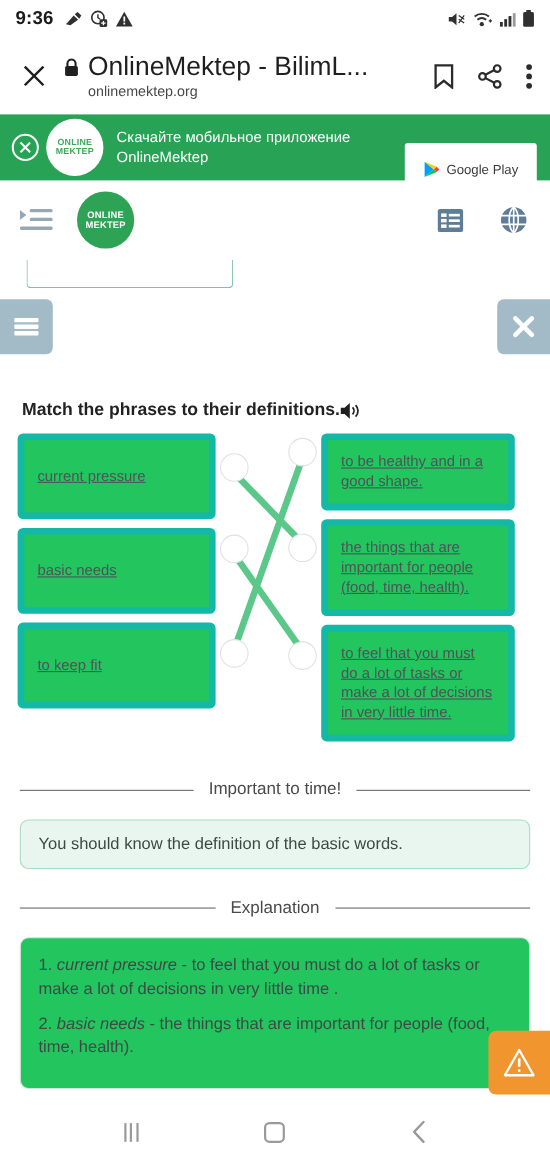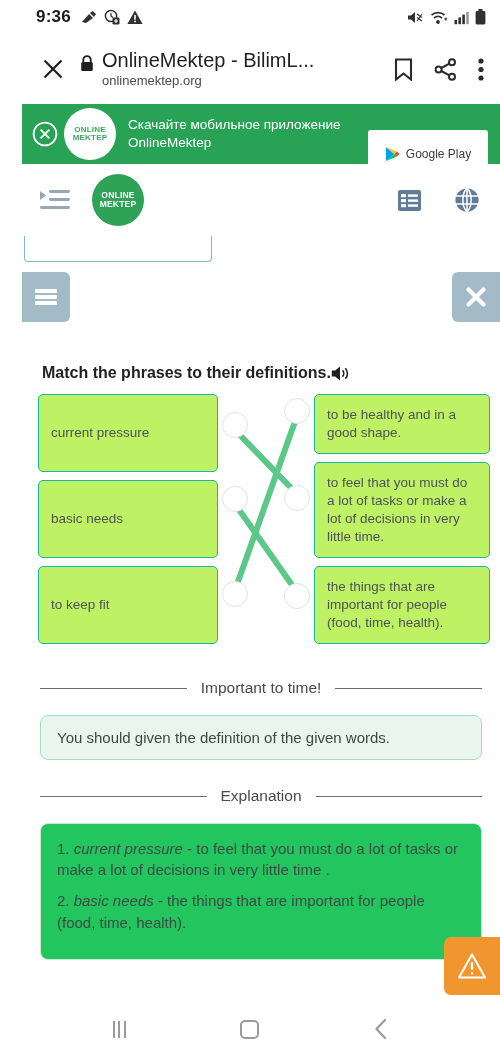--- a/index.html
+++ b/index.html
@@ -2,21 +2,21 @@
 <html><head>
 <meta charset="utf-8">
 <style>
   * { box-sizing: border-box; margin: 0; padding: 0; }
   html, body {
     width: 500px; height: 1055px;
     background: #ffffff;
     font-family: "Liberation Sans", sans-serif;
     overflow: hidden;
   }
-  .screen { position: relative; width: 500px; height: 1055px; background: #fff; padding-left: 22px; }
+  .screen { position: relative; width: 500px; height: 1055px; background: #fff; }
 
   
   .statusbar {
     height: 34px; display: flex; align-items: center;
     padding: 0 14px; background: #fff;
   }
   .status-time { font-size: 17px; font-weight: 600; color: #1b1b1b; letter-spacing: .2px; }
   .status-left-icons { display: flex; align-items: center; gap: 7px; margin-left: 9px; }
   .status-right { margin-left: auto; display: flex; align-items: center; gap: 6px; }
   .sicon { display: block; }
@@ -24,21 +24,21 @@
   
   .browserbar {
     height: 70px; display: flex; align-items: center; padding: 0 16px 0 14px;
     background: #fff;
   }
   .bb-close { width: 34px; height: 34px; flex: 0 0 auto; display: flex; align-items: center; justify-content: center; }
   .bb-titlewrap { margin-left: 10px; display: flex; align-items: flex-start; min-width: 0; flex: 1 1 auto; }
   .bb-lock { margin-top: 6px; margin-right: 8px; flex: 0 0 auto; }
   .bb-texts { min-width: 0; }
   .bb-title {
-    font-size: 20px; color: #1f1f1f; white-space: nowrap;
+    font-size: 24px; color: #1f1f1f; white-space: nowrap;
     overflow: hidden; text-overflow: ellipsis; line-height: 1.15;
   }
   .bb-url { font-size: 13px; color: #4a4a4a; margin-top: 2px; line-height: 1.15; }
   .bb-actions { display: flex; align-items: center; gap: 21px; margin-left: 10px; flex: 0 0 auto; }
 
   
   .promo {
     height: 60px; background: #28a355; display: flex; align-items: center;
     padding: 0 8px 0 10px; position: relative;
   }
@@ -100,24 +100,25 @@
     margin: 38px 0 12px 4px;
   }
   .task-head h2 { font-size: 16px; font-weight: 700; color: #222; }
 
   .match { display: flex; align-items: flex-start; position: relative; }
   .col-left { width: 180px; flex: 0 0 auto; }
   .col-mid { width: 96px; flex: 0 0 auto; position: relative; }
   .col-right { width: 176px; flex: 0 0 auto; }
 
   .mbox {
-    border: 1px solid #14b8a6; border-radius: 5px; background: #bef264;
+    border: 6px solid #14b8a6; border-radius: 5px; background: #22c55e;
     display: flex; align-items: center; padding: 10px 12px;
     font-size: 13.5px; color: #4e5358; line-height: 1.33;
     margin-bottom: 8px;
+    text-decoration: underline;
   }
   .col-left .mbox { height: 78px; }
   .col-right .mbox { padding: 11px 12px; }
 
   .node {
     position: absolute; width: 26px; height: 26px; border-radius: 50%;
     border: 1.6px solid #dfe2e4; background: #fff; z-index: 3;
   }
   .connectors { position: absolute; left: 0; top: 0; width: 96px; height: 250px; z-index: 2; }
 
@@ -341,31 +342,31 @@
         <div class="node" style="left:4px; top:18px;"></div>
         <div class="node" style="left:4px; top:92px;"></div>
         <div class="node" style="left:4px; top:187px;"></div>
         <div class="node" style="left:66px; top:4px;"></div>
         <div class="node" style="left:66px; top:91px;"></div>
         <div class="node" style="left:66px; top:189px;"></div>
       </div>
 
       <div class="col-right">
         <div class="mbox">to be healthy and in a good shape.</div>
+        <div class="mbox">the things that are important for people (food, time, health).</div>
         <div class="mbox">to feel that you must do a lot of tasks or make a lot of decisions in very little time.</div>
-        <div class="mbox">the things that are important for people (food, time, health).</div>
       </div>
     </div>
 
     <div class="divider">
       <div class="line"></div>
       <div class="dtext">Important to time!</div>
       <div class="line"></div>
     </div>
-    <div class="infobox">You should given the definition of the given words.</div>
+    <div class="infobox">You should know the definition of the basic words.</div>
 
     <div class="divider">
       <div class="line"></div>
       <div class="dtext">Explanation</div>
       <div class="line"></div>
     </div>
     <div class="explbox">
       <p>
         <span>1.</span>
         <i>current pressure</i><span> - to feel that you must do a lot of tasks or make a lot of decisions in very little time .</span>

